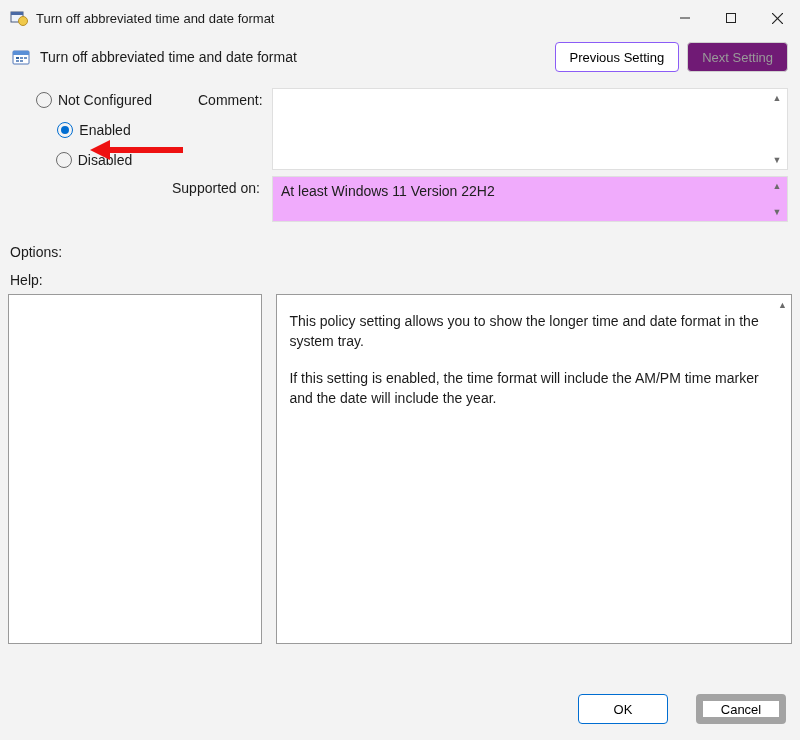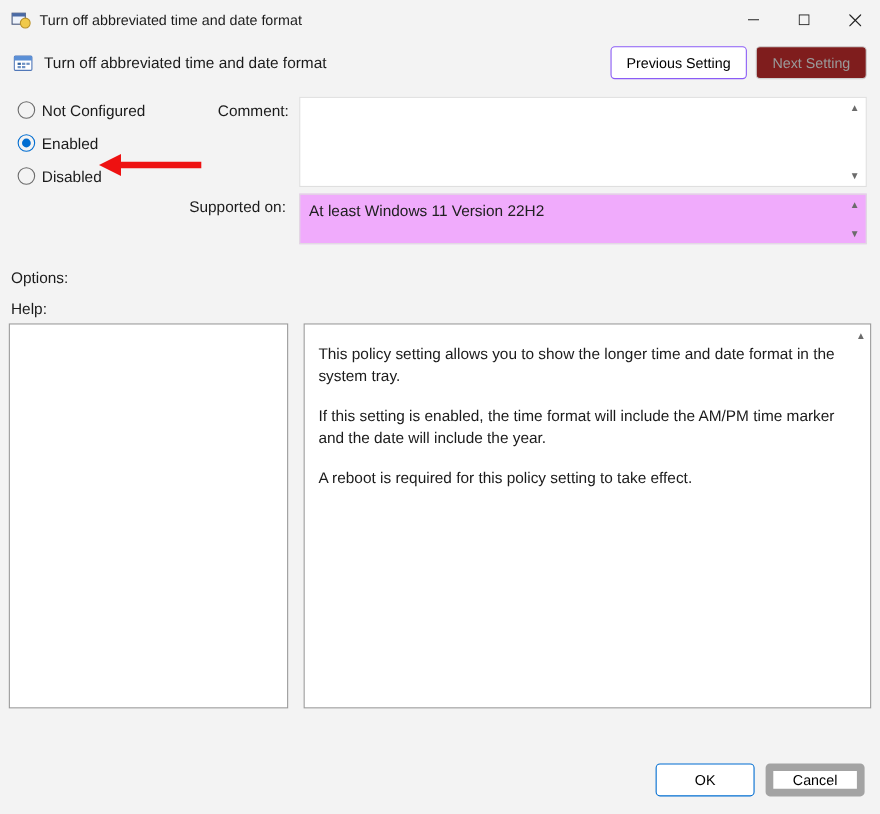--- a/index.html
+++ b/index.html
@@ -68,21 +68,21 @@
     border: 1px solid #8b5cf6;
     border-radius: 4px;
     background: #ffffff;
     font: inherit;
     font-size: 13px;
     cursor: pointer;
     white-space: nowrap;
   }
   .nav-btn.disabled {
     color: #9a9a9a;
-    background: #7f1d1d;
+    background: #701a75;
     border-color: #d0d0d0;
     cursor: default;
   }
 
   
   .config-area {
     display: grid;
     grid-template-columns: 160px 100px 1fr;
     padding: 8px 12px 0 12px;
     row-gap: 6px;
@@ -157,21 +157,21 @@
     width: 16px; height: 14px;
     display: flex; align-items: center; justify-content: center;
     font-size: 9px;
     color: #6b6b6b;
     user-select: none;
   }
   .cfg-r1c2 { grid-column: 2; grid-row: 1; margin-left: 26px; }
   .cfg-r1c3 { grid-column: 3; grid-row: 1; }
   .cfg-r2c2 { grid-column: 2; grid-row: 2; }
   .cfg-r2c3 { grid-column: 3; grid-row: 2; }
-  .radio-span { grid-row: 1 / span 2; }
+  .radio-span { grid-row: 1 / span 2; align-items: center; }
 
   
   .section-labels {
     display: flex;
     padding: 22px 12px 6px 10px;
     gap: 12px;
     font-size: 14px;
     flex-direction: column;
   }
   .section-labels .lbl-options { width: 370px; }
@@ -200,21 +200,21 @@
     font-size: 9px;
     color: #6b6b6b;
   }
 
   
   .button-row {
     position: absolute;
     bottom: 16px;
     right: 14px;
     display: flex;
-    gap: 10px;
+    gap: 28px;
   }
   .action-btn {
     height: 30px;
     width: 90px;
     border: 7px solid #a3a3a3;
     border-radius: 4px;
     background: #ffffff;
     font: inherit;
     font-size: 13px;
     cursor: pointer;
@@ -322,21 +322,20 @@
   <div class="lbl-options">Options:</div>
   <div>Help:</div>
 </div>
 
 <div class="panels">
   <div class="panel options"></div>
   <div class="panel help">
     <div class="scroll-up">▲</div>
     <p>This policy setting allows you to show the longer time and date format in the system tray.</p>
     <p>If this setting is enabled, the time format will include the AM/PM time marker and the date will include the year.</p>
-    <p>A reboot is required for this policy setting to take effect.</p>
   </div>
 </div>
 
 <div class="button-row">
   <button class="action-btn primary">OK</button>
   <button class="action-btn">Cancel</button>
 </div>
 
 <svg class="arrow-annot" width="100" height="30" viewBox="0 0 100 30">
   <line x1="95" y1="15" x2="18" y2="15" stroke="#e11" stroke-width="6"></line>

